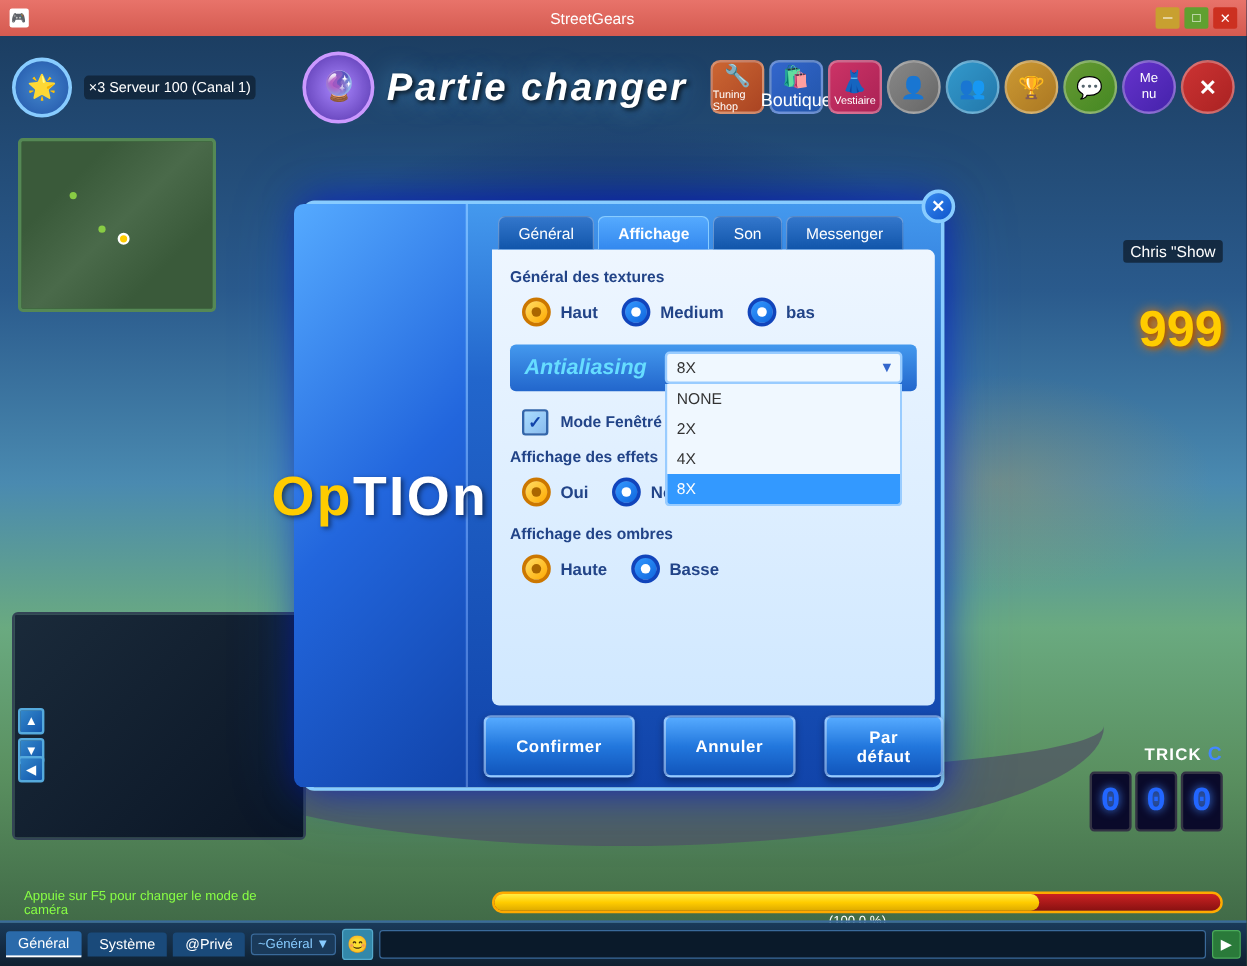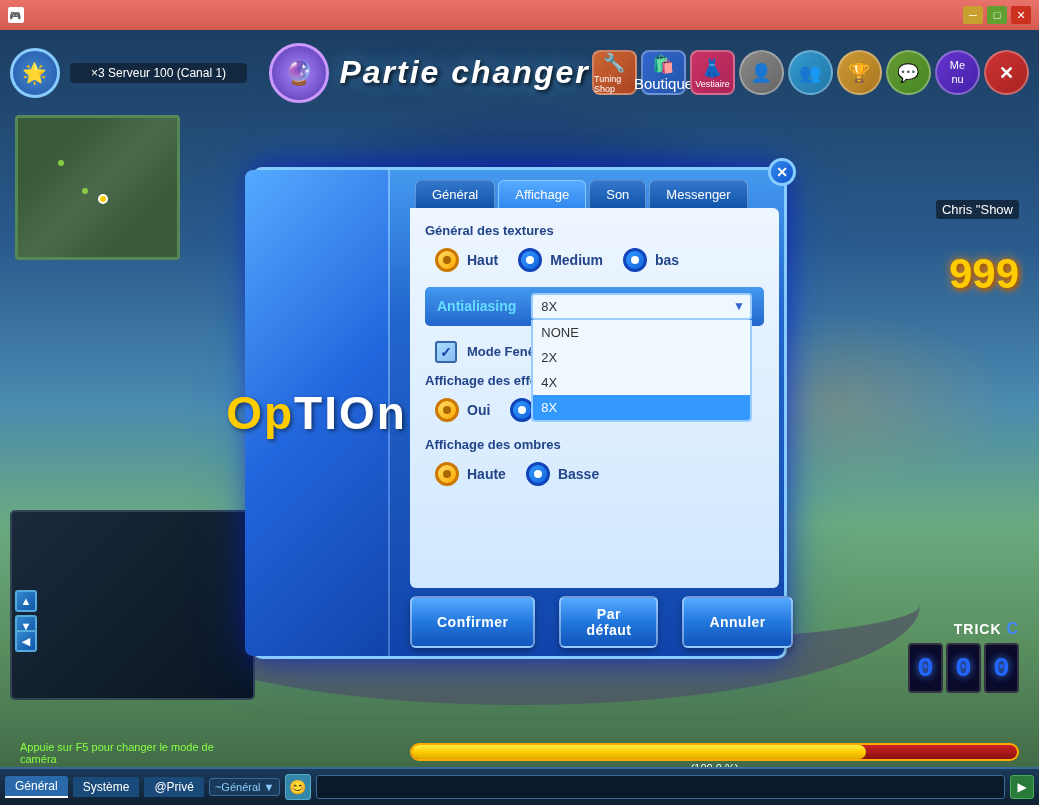--- a/index.html
+++ b/index.html
@@ -92,21 +92,21 @@
       color: #fff;
       font-weight: bold;
       margin-right: 10px;
     }
 
     .server-info {
       color: #fff;
       font-size: 12px;
       margin-right: 20px;
       background: rgba(0,0,0,0.4);
-      padding: 3px 21px;
+      padding: 3px 4px;
       border-radius: 4px;
     }
 
     .nav-center {
       flex: 1;
       display: flex;
       flex-direction: column;
       align-items: center;
     }
 
@@ -438,21 +438,21 @@
       font-size: 13px;
       color: #fff;
       cursor: pointer;
       background: linear-gradient(180deg, #3377cc, #1155aa);
       border: 1px solid rgba(255,255,255,0.3);
       border-bottom: none;
     }
     .dialog-tab.active {
       background: linear-gradient(180deg, #55aaff, #3388ee);
       border-color: #88ccff;
-      font-weight: normal;
+      font-weight: bold;
     }
 
     
     .dialog-tab-content {
       background: linear-gradient(180deg, #eef6ff, #d0e8ff);
       margin: 0 5px 0 5px;
       border-radius: 0 6px 6px 6px;
       padding: 15px 15px 10px;
       min-height: 380px;
     }
@@ -518,22 +518,23 @@
       display: flex;
       align-items: center;
       gap: 15px;
       margin-bottom: 5px;
       background: linear-gradient(180deg, #4499ee, #2266cc);
       padding: 6px 12px;
       border-radius: 5px;
     }
     .antialiasing-label {
       color: #66ddff;
-      font-size: 14px;
-      font-weight: bold;
+      font-size: 18px;
+      font-weight: bold;
+      font-style: italic;
     }
 
     .dropdown-wrapper {
       position: relative;
       flex: 1;
       text-decoration: underline;
     }
     .dropdown-btn {
       width: 100%;
       background: #f0f8ff;
@@ -600,21 +601,21 @@
       font-size: 13px;
       color: #224488;
       font-weight: bold;
     }
 
     
     .dialog-buttons {
       display: flex;
       gap: 24px;
       padding: 8px 5px 8px;
-      justify-content: space-between;
+      justify-content: center;
     }
     .dialog-btn {
       padding: 8px 25px;
       border-radius: 6px;
       font-size: 14px;
       font-weight: bold;
       cursor: pointer;
       border: 2px solid rgba(255,255,255,0.4);
       color: #fff;
       background: linear-gradient(180deg, #55aaff, #2277dd, #1155bb);
@@ -654,20 +655,21 @@
   </style>
 </head>
 <body>
 
 <div class="game-bg">
 
   <div class="road-arc"></div>
 
   <div class="title-bar">
     <div class="title-bar-icon">🎮</div>
+    <span class="title-bar-title">StreetGears</span>
     <div class="title-bar-controls">
       <button class="title-btn minimize">─</button>
       <button class="title-btn maximize">□</button>
       <button class="title-btn close">✕</button>
     </div>
   </div>
 
   <div class="top-nav">
     <div class="nav-logo">
       <span>🌟</span>
@@ -865,21 +867,21 @@
             <div class="radio-item">
               <div class="radio-circle selected-blue"></div>
               <span class="radio-label">Basse</span>
             </div>
           </div>
 
         </div>
 
         <div class="dialog-buttons">
           <button class="dialog-btn">Confirmer</button>
+          <button class="dialog-btn">Annuler</button>
           <button class="dialog-btn">Par défaut</button>
-          <button class="dialog-btn">Annuler</button>
         </div>
 
       </div>
     </div>
   </div>
 
 </div>
 
 </body></html>

